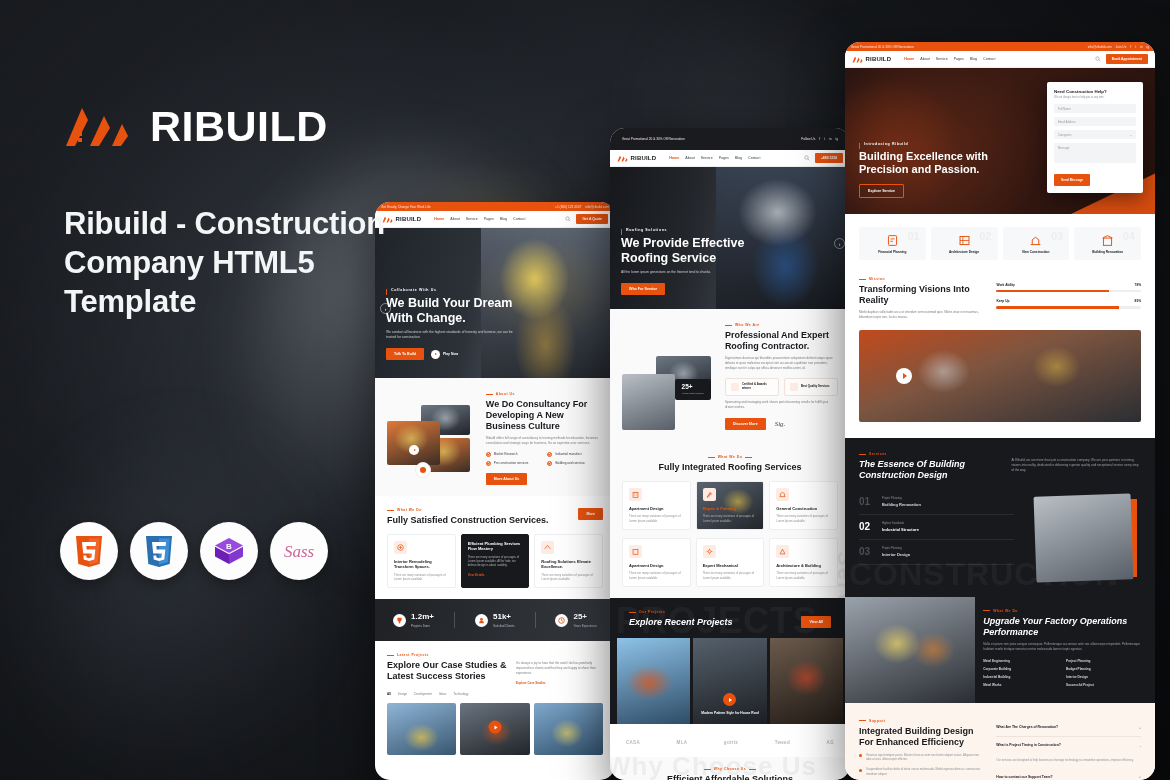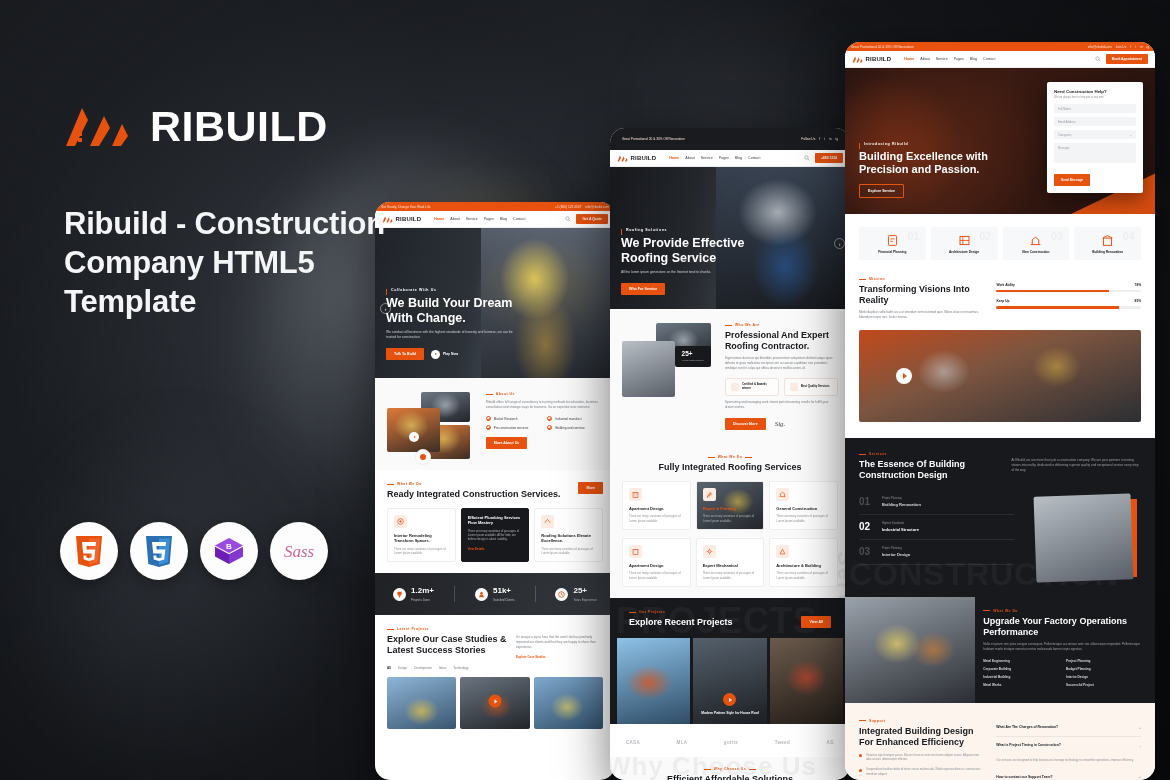--- a/index.html
+++ b/index.html
@@ -171,21 +171,21 @@
 
   .kicker {
     font-size: 3.4px; color: #e8520f; font-weight: 700; letter-spacing: .5px;
     display: flex; align-items: center; gap: 3px; margin-bottom: 3px;
   }
   .kicker::before { content: ""; width: 7px; height: .8px; background: #e8520f; display: block; }
   .kicker.ctr { justify-content: center; }
   .kicker.ctr::after { content: ""; width: 7px; height: .8px; background: #e8520f; display: block; }
   .h2t { font-size: 9px; font-weight: 700; color: #17191d; line-height: 1.22; }
   .h2t.ctr { text-align: center; }
-  .h2t.lt { color: #ffffff; }
+  .h2t.lt { color: #ffffff; font-style: italic; }
   .ptxt { font-size: 3.1px; color: #7b8086; line-height: 1.62; margin-top: 4px; }
   .ptxt.lt { color: #9ba0a6; }
 
   
   .cards3 { display: grid; grid-template-columns: repeat(3, 1fr); gap: 5px; margin-top: 8px; }
   .card {
     background: #fff; border: .6px solid #eceef0; border-radius: 2px; padding: 6px;
   }
   .card.dk { background: #17191d; border-color: #17191d; }
   .card.img {
@@ -198,21 +198,21 @@
     display: flex; align-items: center; justify-content: center; margin-bottom: 5px;
   }
   .ctitle { font-size: 4px; font-weight: 700; color: #17191d; line-height: 1.35; }
   .ctitle.or { color: #e8520f; }
   .ctitle.lt { color: #ffffff; }
   .cdesc { font-size: 2.8px; color: #8d9297; line-height: 1.55; margin-top: 3px; }
   .cdesc.lt { color: #aeb2b7; }
   .clink { font-size: 2.9px; color: #e8520f; font-weight: 700; margin-top: 5px; }
 
   
-  .split { display: flex; gap: 14px; align-items: flex-start; }
+  .split { display: flex; gap: 14px; align-items: center; }
   .chk { display: grid; grid-template-columns: 1fr 1fr; gap: 4px 6px; margin-top: 6px; }
   .chkitem { display: flex; align-items: center; gap: 3px; font-size: 3.1px; color: #3d4147; }
   .chkdot {
     width: 5px; height: 5px; border-radius: 50%; border: .7px solid #e8520f; flex: none;
     display: flex; align-items: center; justify-content: center;
   }
   .chkdot::after { content: ""; width: 2px; height: 1px; border-left: .7px solid #e8520f; border-bottom: .7px solid #e8520f; transform: rotate(-45deg); }
 
   
   .bpair { display: flex; gap: 5px; margin-top: 7px; }
@@ -494,20 +494,21 @@
           <div class="imgpane ip-a" style="height:34px; width:58%; margin-left:40%; margin-top:3px;"></div>
           <div class="playbtn" style="position:absolute; left:22px; top:40px; width:10px; height:10px;">
               <i></i>
             </div>
           <div style="position:absolute; left:28px; bottom:-6px; width:16px; height:16px; border-radius:50%; background:#fff; border:.8px solid #eee; display:flex; align-items:center; justify-content:center;">
             <div style="width:6px;height:6px;border-radius:50%;background:#e8520f;"></div>
           </div>
         </div>
         <div style="width:58%;">
           <div class="kicker">About Us</div>
+          <div class="h2t">We Do Consultancy For Developing A New Business Culture</div>
           <div class="ptxt">Ribuild offers full range of consultancy to training methods for education, business consultation and strategic ways for business. So an expertise over ventures.</div>
           <div class="chk">
             <div class="chkitem">
                 <span class="chkdot"></span>
                 <span>Market Research</span>
               </div>
             <div class="chkitem">
                 <span class="chkdot"></span>
                 <span>Industrial manufact</span>
               </div>
@@ -522,21 +523,21 @@
           </div>
           <div class="btno" style="display:inline-block;margin-top:7px;">More About Us</div>
         </div>
       </div>
     </div>
 
     <div class="sec white" style="padding-top:12px;">
       <div style="display:flex; align-items:flex-start; justify-content:space-between;">
         <div>
           <div class="kicker">What We Do</div>
-          <div class="h2t">Ready Integrated Construction Services.</div>
+          <div class="h2t">Fully Satisfied Construction Services.</div>
         </div>
         <div class="btno">More</div>
       </div>
       <div class="cards3">
         <div class="card">
           <div class="cicon">
             <svg width="7" height="7" viewBox="0 0 10 10">
                 <circle cx="5" cy="5" r="4" fill="none" stroke="#e8520f" stroke-width="1"></circle>
                 <path d="M3 5h4M5 3v4" stroke="#e8520f" stroke-width="1"></path>
               </svg>

